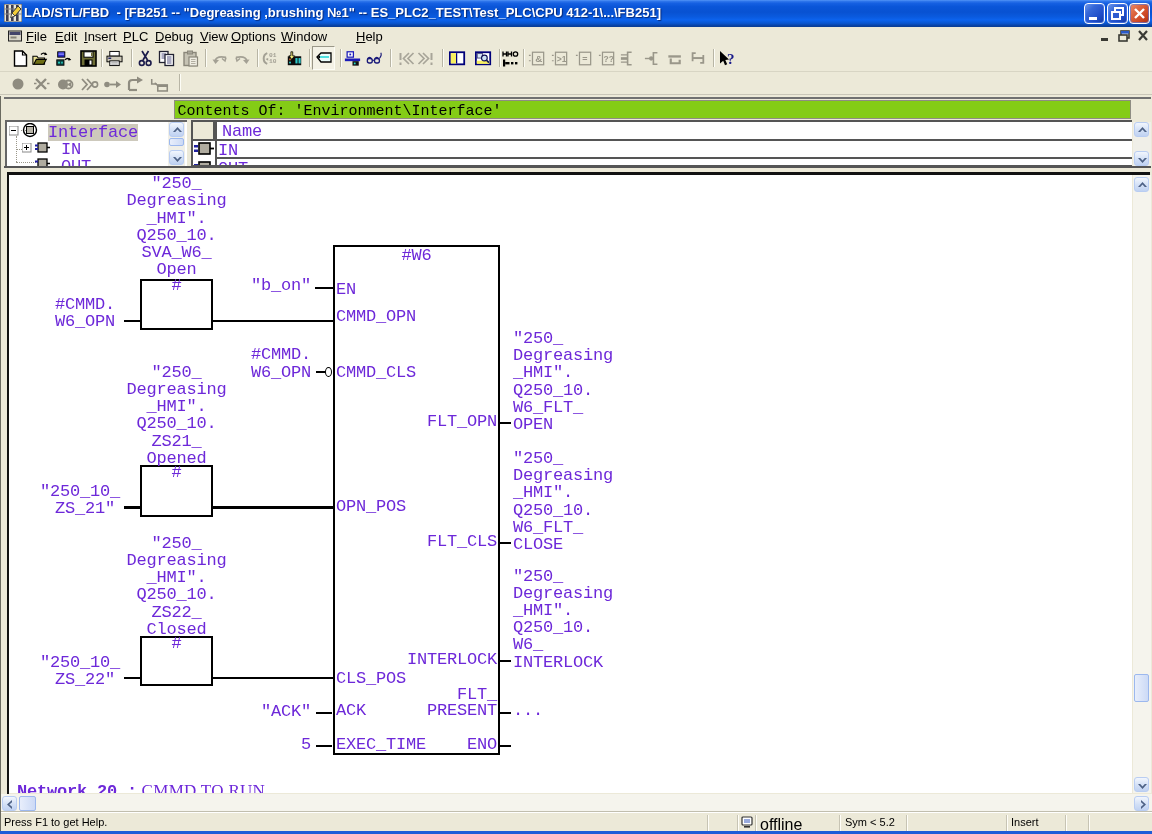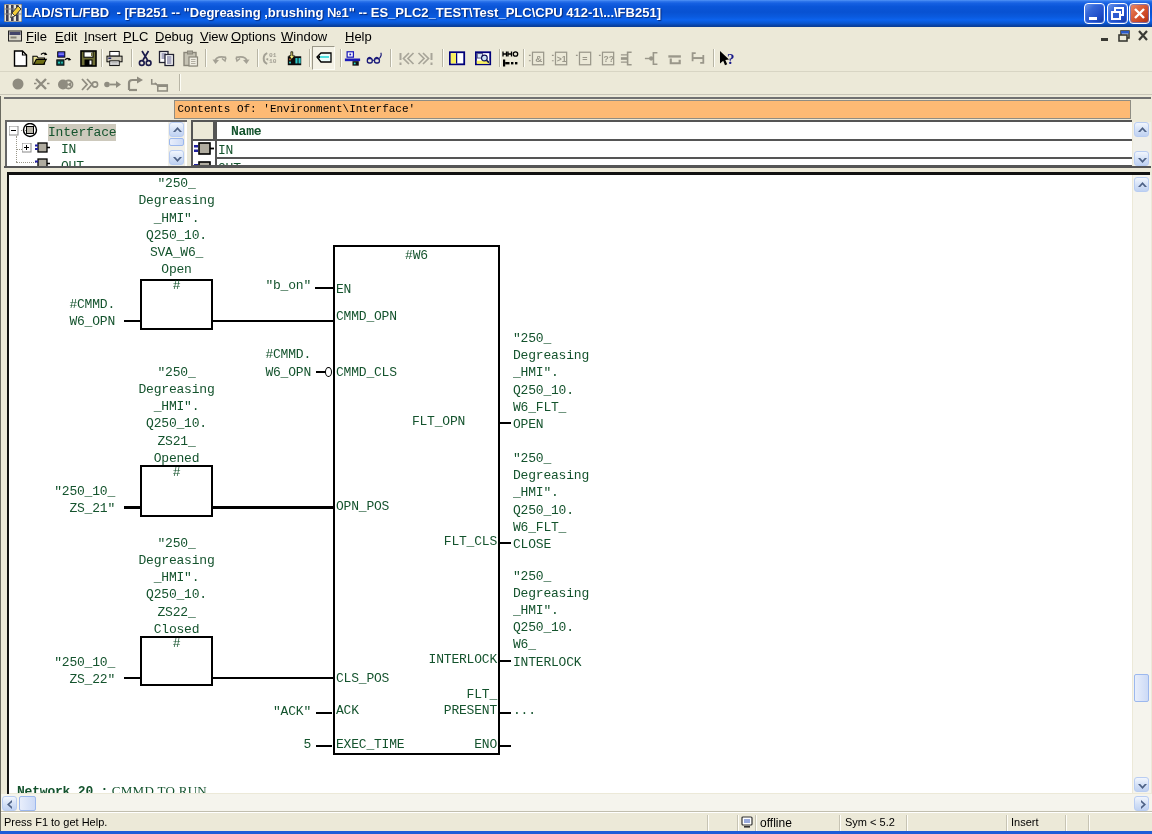--- a/index.html
+++ b/index.html
@@ -1,18 +1,18 @@
 <!DOCTYPE html>
 <html><head><meta charset="utf-8">
 <style>
 *{margin:0;padding:0;box-sizing:border-box}
 html,body{width:1152px;height:834px;overflow:hidden}
 body{position:relative;background:#ece9d8;font-family:"Liberation Sans",sans-serif}
 .ab{position:absolute}
-.mono{font-family:"Liberation Mono",monospace;font-size:13px;letter-spacing:-0.2px;line-height:17.2px;white-space:pre;color:#14532d}
+.mono{font-family:"Liberation Mono",monospace;font-size:17px;letter-spacing:-0.2px;line-height:17.2px;white-space:pre;color:#6d28d9}
 .ln{position:absolute;background:#000}
 
 #titlebar{left:0;top:0;width:1152px;height:27px;background:linear-gradient(180deg,#5898f8 0%,#3178ec 4%,#1660e2 12%,#0a55d8 25%,#0852d2 45%,#0a5ade 62%,#0c63ee 74%,#0a56d0 86%,#093f9e 96%,#0c3f94 100%)}
 #titletxt{left:24px;top:5px;color:#fff;font-weight:bold;font-size:13px;white-space:pre;text-shadow:1px 1px 1px rgba(0,0,40,.55)}
 .wbtn{position:absolute;top:3px;width:21px;height:21px;border:1px solid #fff;border-radius:4px;box-shadow:inset 0 0 0 1px rgba(80,130,240,.6)}
 .wbtn.min,.wbtn.res{background:linear-gradient(135deg,#7099e8 0%,#3668d8 30%,#1e4cc8 70%,#16389c 100%)}
 .wbtn.cls{background:linear-gradient(135deg,#eb8a6a 0%,#dd6540 35%,#cc4524 70%,#aa3012 100%)}
 
 #menubar{left:0;top:27px;width:1152px;height:18px;background:#ece9d8}
 .mi{position:absolute;top:29px;font-size:13px;color:#000}
@@ -20,21 +20,21 @@
 .mdib{position:absolute;top:29px;width:15px;height:14px;color:#3e3e38}
 
 #tb1{left:0;top:45px;width:1152px;height:27px;background:#ece9d8;border-bottom:1px solid #d8d5c4}
 #tb2{left:0;top:72px;width:1152px;height:23px;background:#ece9d8;border-bottom:1px solid #c9c6b8}
 .tsep{position:absolute;top:49px;width:1px;height:18px;background:#b8b5a5;box-shadow:1px 0 0 #fdfdf6}
 .tsep2{position:absolute;width:1px;height:17px;background:#b8b5a5;box-shadow:1px 0 0 #fdfdf6}
 .icon{position:absolute;top:50px;width:17px;height:17px}
 .icon2{position:absolute;width:19px;height:19px}
 
 #declpane{left:4px;top:97px;width:1147px;height:71px;border-top:2px solid #707070}
-#contbar{left:174px;top:100px;width:957px;height:19px;background:#fdba74;border:1px solid #8f8d83;font-family:"Liberation Mono",monospace;font-size:11px;letter-spacing:0px;color:#000;padding:2px 0 0 2.5px;white-space:pre}
+#contbar{left:174px;top:100px;width:957px;height:19px;background:#84cc16;border:1px solid #8f8d83;font-family:"Liberation Mono",monospace;font-size:15px;letter-spacing:0px;color:#000;padding:2px 0 0 2.5px;white-space:pre}
 #treepanel{left:5px;top:120px;width:182px;height:46px;background:#fff;border-left:2px solid #666;border-top:2px solid #666;overflow:hidden}
 #tablepanel{left:191px;top:120px;width:941px;height:47px;background:#fff;border:2px solid #555;border-right:none;overflow:hidden}
 
 .sbtn{position:absolute;width:15px;height:15px;border:1px solid #b9cdf2;border-radius:3px;background:linear-gradient(180deg,#f2f6fd 0%,#d3e0f6 55%,#c0d2f2 100%)}
 .sbtn svg{position:absolute;left:0;top:0}
 .sthumb{position:absolute;border:1px solid #9cb8ee;border-radius:2px;background:linear-gradient(90deg,#e8eefb,#ccdaf6)}
 
 #codearea{left:9px;top:175px;width:1123px;height:618px;background:#fff;overflow:hidden}
 #codeborder{left:7px;top:172px;width:1143px;height:3px;background:#111}
 #codeleft{left:7px;top:175px;width:2px;height:619px;background:#111}
@@ -79,21 +79,21 @@
     <rect x="2.5" y="7" width="6" height="2" fill="#888478"></rect>
   </svg>
 <div class="mi" style="left:26px"><u>F</u>ile</div>
 <div class="mi" style="left:55px"><u>E</u>dit</div>
 <div class="mi" style="left:84px"><u>I</u>nsert</div>
 <div class="mi" style="left:123px"><u>P</u>LC</div>
 <div class="mi" style="left:155px"><u>D</u>ebug</div>
 <div class="mi" style="left:200px"><u>V</u>iew</div>
 <div class="mi" style="left:231px"><u>O</u>ptions</div>
 <div class="mi" style="left:281px"><u>W</u>indow</div>
-<div class="mi" style="left:345px"><u>H</u>elp</div>
+<div class="mi" style="left:356px"><u>H</u>elp</div>
 <svg class="ab" style="left:1098px;top:29px" width="15" height="14">
     <rect x="3" y="9" width="7" height="3" fill="#3a3a34"></rect>
   </svg>
 <svg class="ab" style="left:1117px;top:29px" width="15" height="14">
     <rect x="4" y="2" width="8" height="7" fill="none" stroke="#3a3a34" stroke-width="1.6"></rect>
     <rect x="4" y="2" width="8" height="2.6" fill="#2858c8"></rect>
     <rect x="2" y="6" width="8" height="6" fill="#ece9d8" stroke="#3a3a34" stroke-width="1.6"></rect>
   </svg>
 <svg class="ab" style="left:1136px;top:29px" width="15" height="14">
     <path d="M3 2 L11 11 M11 2 L3 11" stroke="#3a3a34" stroke-width="2.2"></path>
@@ -357,21 +357,21 @@
 <div class="sthumb" style="left:169px;top:138px;width:15px;height:8px"></div>
 <div class="sbtn" style="left:169px;top:150px">
     <svg width="15" height="15">
       <path d="M7.5 11 L3 6 H5.2 L7.5 8.6 L9.8 6 H12 Z" fill="#4d6185"></path>
     </svg>
   </div>
 
 <div class="ab" id="tablepanel">
   <div style="position:absolute;left:0;top:0;width:22px;height:17px;background:#ece9d8;border-right:2px solid #555"></div>
   <div style="position:absolute;left:0;top:17px;width:939px;height:2px;background:#555"></div>
-  <div class="mono" style="position:absolute;left:38px;top:1px;font-weight:bold">Name</div>
+  <div class="mono" style="position:absolute;left:29px;top:1px;font-weight:normal">Name</div>
   <div class="mono" style="position:absolute;left:25px;top:20px">IN</div>
   <div class="mono" style="position:absolute;left:25px;top:38px">OUT</div>
   <div style="position:absolute;left:22px;top:0;width:2px;height:47px;background:#555"></div>
   <div style="position:absolute;left:22px;top:35px;width:939px;height:1.5px;background:#555"></div>
   <svg style="position:absolute;left:1px;top:20px" width="20" height="14">
       <rect x="5" y="1" width="11" height="11" fill="#b0aca0" stroke="#000" stroke-width="1.6"></rect>
       <rect x="0" y="3" width="4" height="2.5" fill="#2020a0"></rect>
       <rect x="0" y="7.5" width="4" height="2.5" fill="#2020a0"></rect>
       <path d="M16 6.5h4" stroke="#000" stroke-width="1.8"></path>
     </svg>
@@ -452,21 +452,21 @@
   <div class="mono ab" style="left:240px;top:702.9px;width:71px;text-align:right">"ACK"</div>
   <div class="mono ab" style="left:240px;top:735.6px;width:71px;text-align:right">5</div>
   <div class="mono ab" style="left:333px;top:247.2px;width:167px;text-align:center">#W6</div>
   <div class="mono ab" style="left:336px;top:281px">EN</div>
   <div class="mono ab" style="left:336px;top:308px">CMMD_OPN</div>
   <div class="mono ab" style="left:336px;top:363.5px">CMMD_CLS</div>
   <div class="mono ab" style="left:336px;top:497.6px">OPN_POS</div>
   <div class="mono ab" style="left:336px;top:669.8px">CLS_POS</div>
   <div class="mono ab" style="left:336px;top:702.4px">ACK</div>
   <div class="mono ab" style="left:336px;top:735.6px">EXEC_TIME</div>
-  <div class="mono ab" style="left:380px;top:412.6px;width:117px;text-align:center">FLT_OPN</div>
+  <div class="mono ab" style="left:380px;top:412.6px;width:117px;text-align:right">FLT_OPN</div>
   <div class="mono ab" style="left:380px;top:532.9px;width:117px;text-align:right">FLT_CLS</div>
   <div class="mono ab" style="left:380px;top:650.8px;width:117px;text-align:right">INTERLOCK</div>
   <div class="mono ab" style="left:380px;top:686px;width:117px;text-align:right">FLT_</div>
   <div class="mono ab" style="left:380px;top:702.4px;width:117px;text-align:right">PRESENT</div>
   <div class="mono ab" style="left:380px;top:735.6px;width:117px;text-align:right">ENO</div>
   <div class="mono ab" style="left:513px;top:329.9px">"250_
 Degreasing
 _HMI".
 Q250_10.
 W6_FLT_
@@ -511,21 +511,21 @@
 <div class="sbtn" style="left:1134px;top:796px">
     <svg width="15" height="15">
       <path d="M11 7.5 L6 3 V5.2 L8.6 7.5 L6 9.8 V12 Z" fill="#4d6185"></path>
     </svg>
   </div>
 
 <div class="ab" id="statusbar">
   <div style="position:absolute;left:4px;top:3px;font-size:11px">Press F1 to get Help.</div>
   <div class="sfield" style="left:707px;width:30px"></div>
   <div class="sfield" style="left:737px;width:18px"></div>
-  <div class="sfield" style="left:755px;width:66px;font-size:12px;padding:1px 0 0 4px">offline</div>
+  <div class="sfield" style="left:755px;width:66px;font-size:16px;padding:1px 0 0 4px">offline</div>
   <div class="sfield" style="left:839px;width:67px;font-size:11px;padding:1px 0 0 5px">Sym &lt; 5.2</div>
   <div class="sfield" style="left:906px;width:100px"></div>
   <div class="sfield" style="left:1006px;width:59px;font-size:11px;padding:1px 0 0 4px">Insert</div>
   <div class="sfield" style="left:1065px;width:23px"></div>
   <div class="sfield" style="left:1088px;width:64px"></div>
   <svg style="position:absolute;left:741px;top:3px" width="12" height="12">
       <rect x="1" y="1" width="10" height="8" rx="1" fill="#fff" stroke="#333" stroke-width="1.2"></rect>
       <rect x="3" y="3" width="6" height="4" fill="#9ad"></rect>
       <rect x="3" y="10" width="6" height="1.6" fill="#333"></rect>
     </svg>

